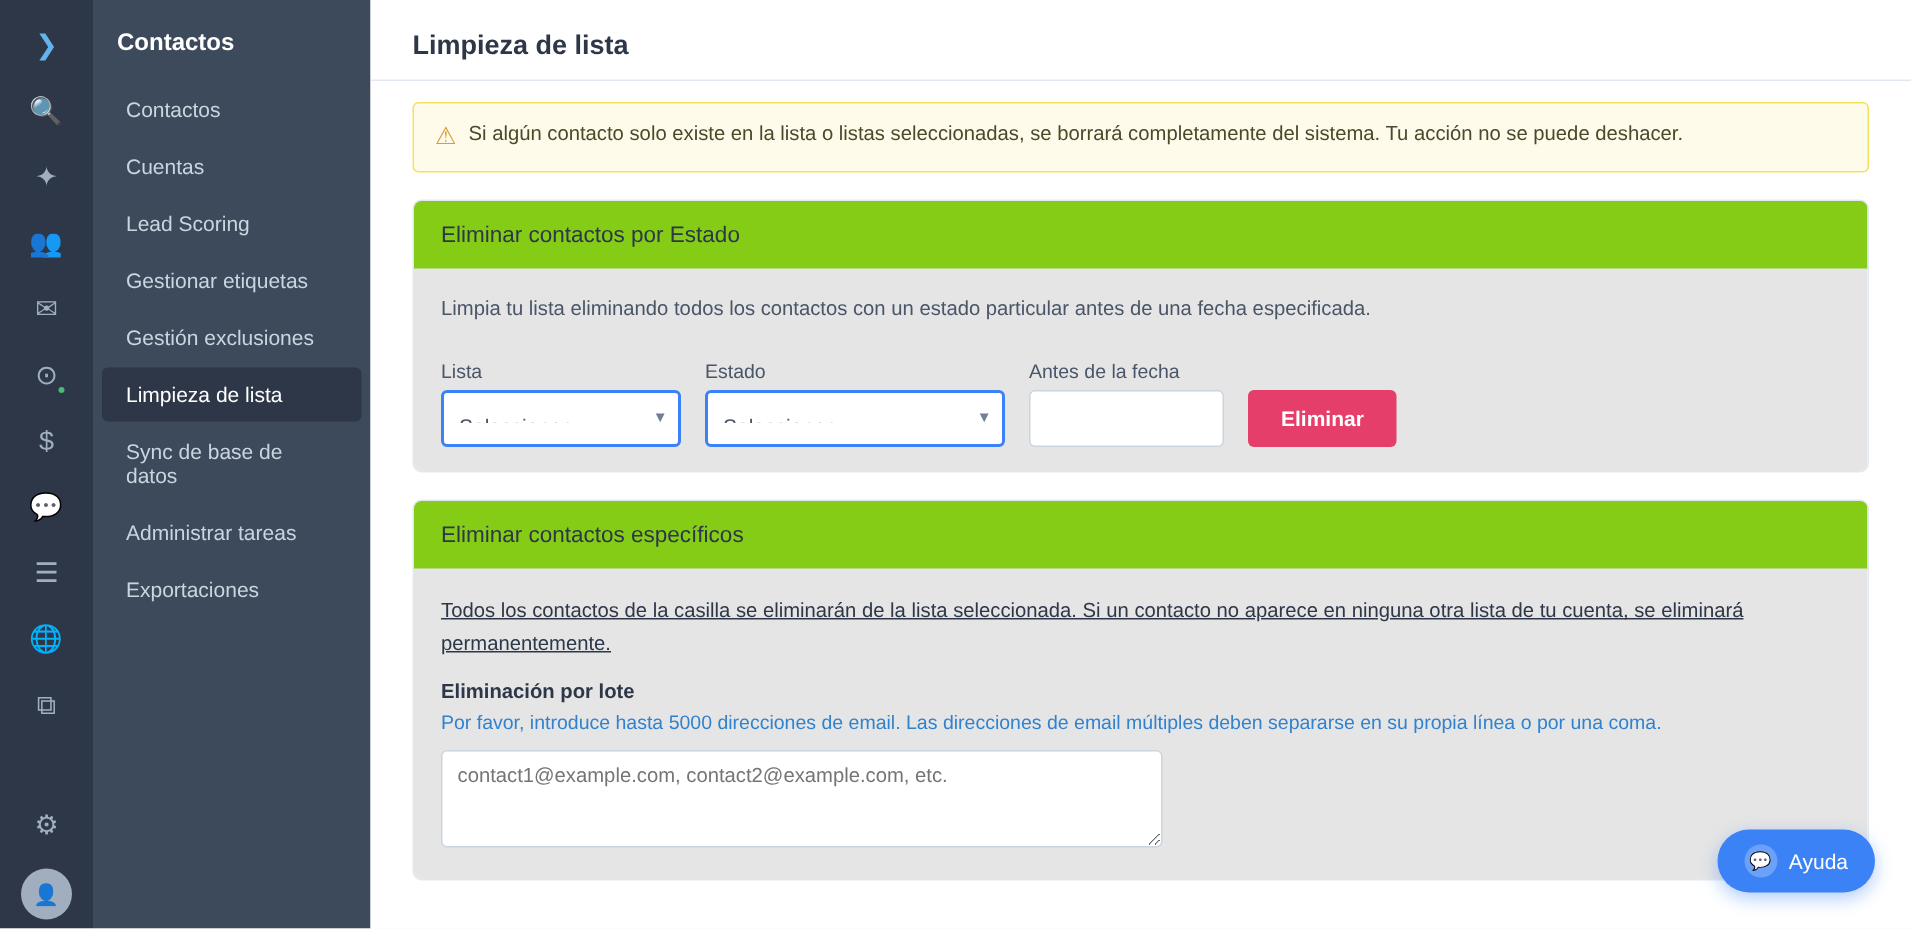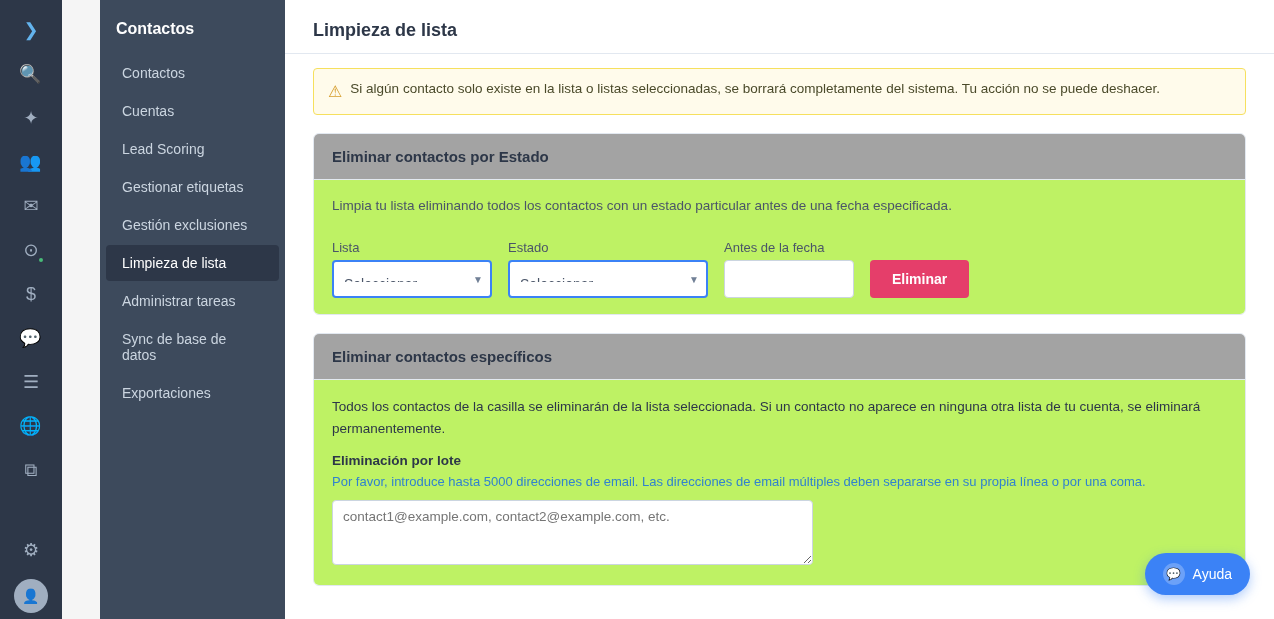--- a/index.html
+++ b/index.html
@@ -61,21 +61,20 @@
     }
 
     
     .sidebar {
       width: 185px;
       background: #3d4a5c;
       display: flex;
       flex-direction: column;
       padding-top: 10px;
       flex-shrink: 0;
-      margin-left: 38px;
     }
     .sidebar-title {
       color: #fff;
       font-size: 16px;
       font-weight: 600;
       padding: 10px 16px 16px;
     }
     .sidebar-item {
       padding: 10px 16px;
       color: #cbd5e0;
@@ -126,25 +125,25 @@
       border: 1px solid #e2e8f0;
       border-radius: 6px;
       margin: 18px 28px 0;
       padding: 0;
       overflow: hidden;
     }
     .section-header {
       padding: 14px 18px;
       border-bottom: 1px solid #e2e8f0;
       font-size: 15px;
-      font-weight: 700;
-      color: #2d3748;
-      background: #a3a3a3;
-    }
-    .section-body { padding: 16px 18px; background: #bef264; }
+      font-weight: 400;
+      color: #2d3748;
+      background: #84cc16;
+    }
+    .section-body { padding: 16px 18px; background: #e5e5e5; }
     .section-desc {
       font-size: 13.5px;
       color: #4a5568;
       margin-bottom: 16px;
       line-height: 1.5;
     }
 
     
     .form-row {
       display: flex;
@@ -208,20 +207,21 @@
       cursor: pointer;
       margin-top: 28px;
     }
 
     
     .section-desc-bold {
       font-size: 13.5px;
       color: #2d3748;
       line-height: 1.6;
       margin-bottom: 14px;
+      text-decoration: underline;
     }
 
     .batch-label {
       font-size: 13.5px;
       font-weight: 600;
       color: #2d3748;
       margin-bottom: 4px;
     }
     .batch-hint {
       font-size: 13px;
@@ -292,22 +292,22 @@
 </div>
 
 <div class="sidebar">
   <div class="sidebar-title">Contactos</div>
   <div class="sidebar-item">Contactos</div>
   <div class="sidebar-item">Cuentas</div>
   <div class="sidebar-item">Lead Scoring</div>
   <div class="sidebar-item">Gestionar etiquetas</div>
   <div class="sidebar-item">Gestión exclusiones</div>
   <div class="sidebar-item active">Limpieza de lista</div>
+  <div class="sidebar-item">Sync de base de datos</div>
   <div class="sidebar-item">Administrar tareas</div>
-  <div class="sidebar-item">Sync de base de datos</div>
   <div class="sidebar-item">Exportaciones</div>
 </div>
 
 <div class="main">
   <div class="page-header">
     <div class="page-title">Limpieza de lista</div>
   </div>
 
   <div class="warning-banner">
     <span class="warning-icon">⚠</span>

